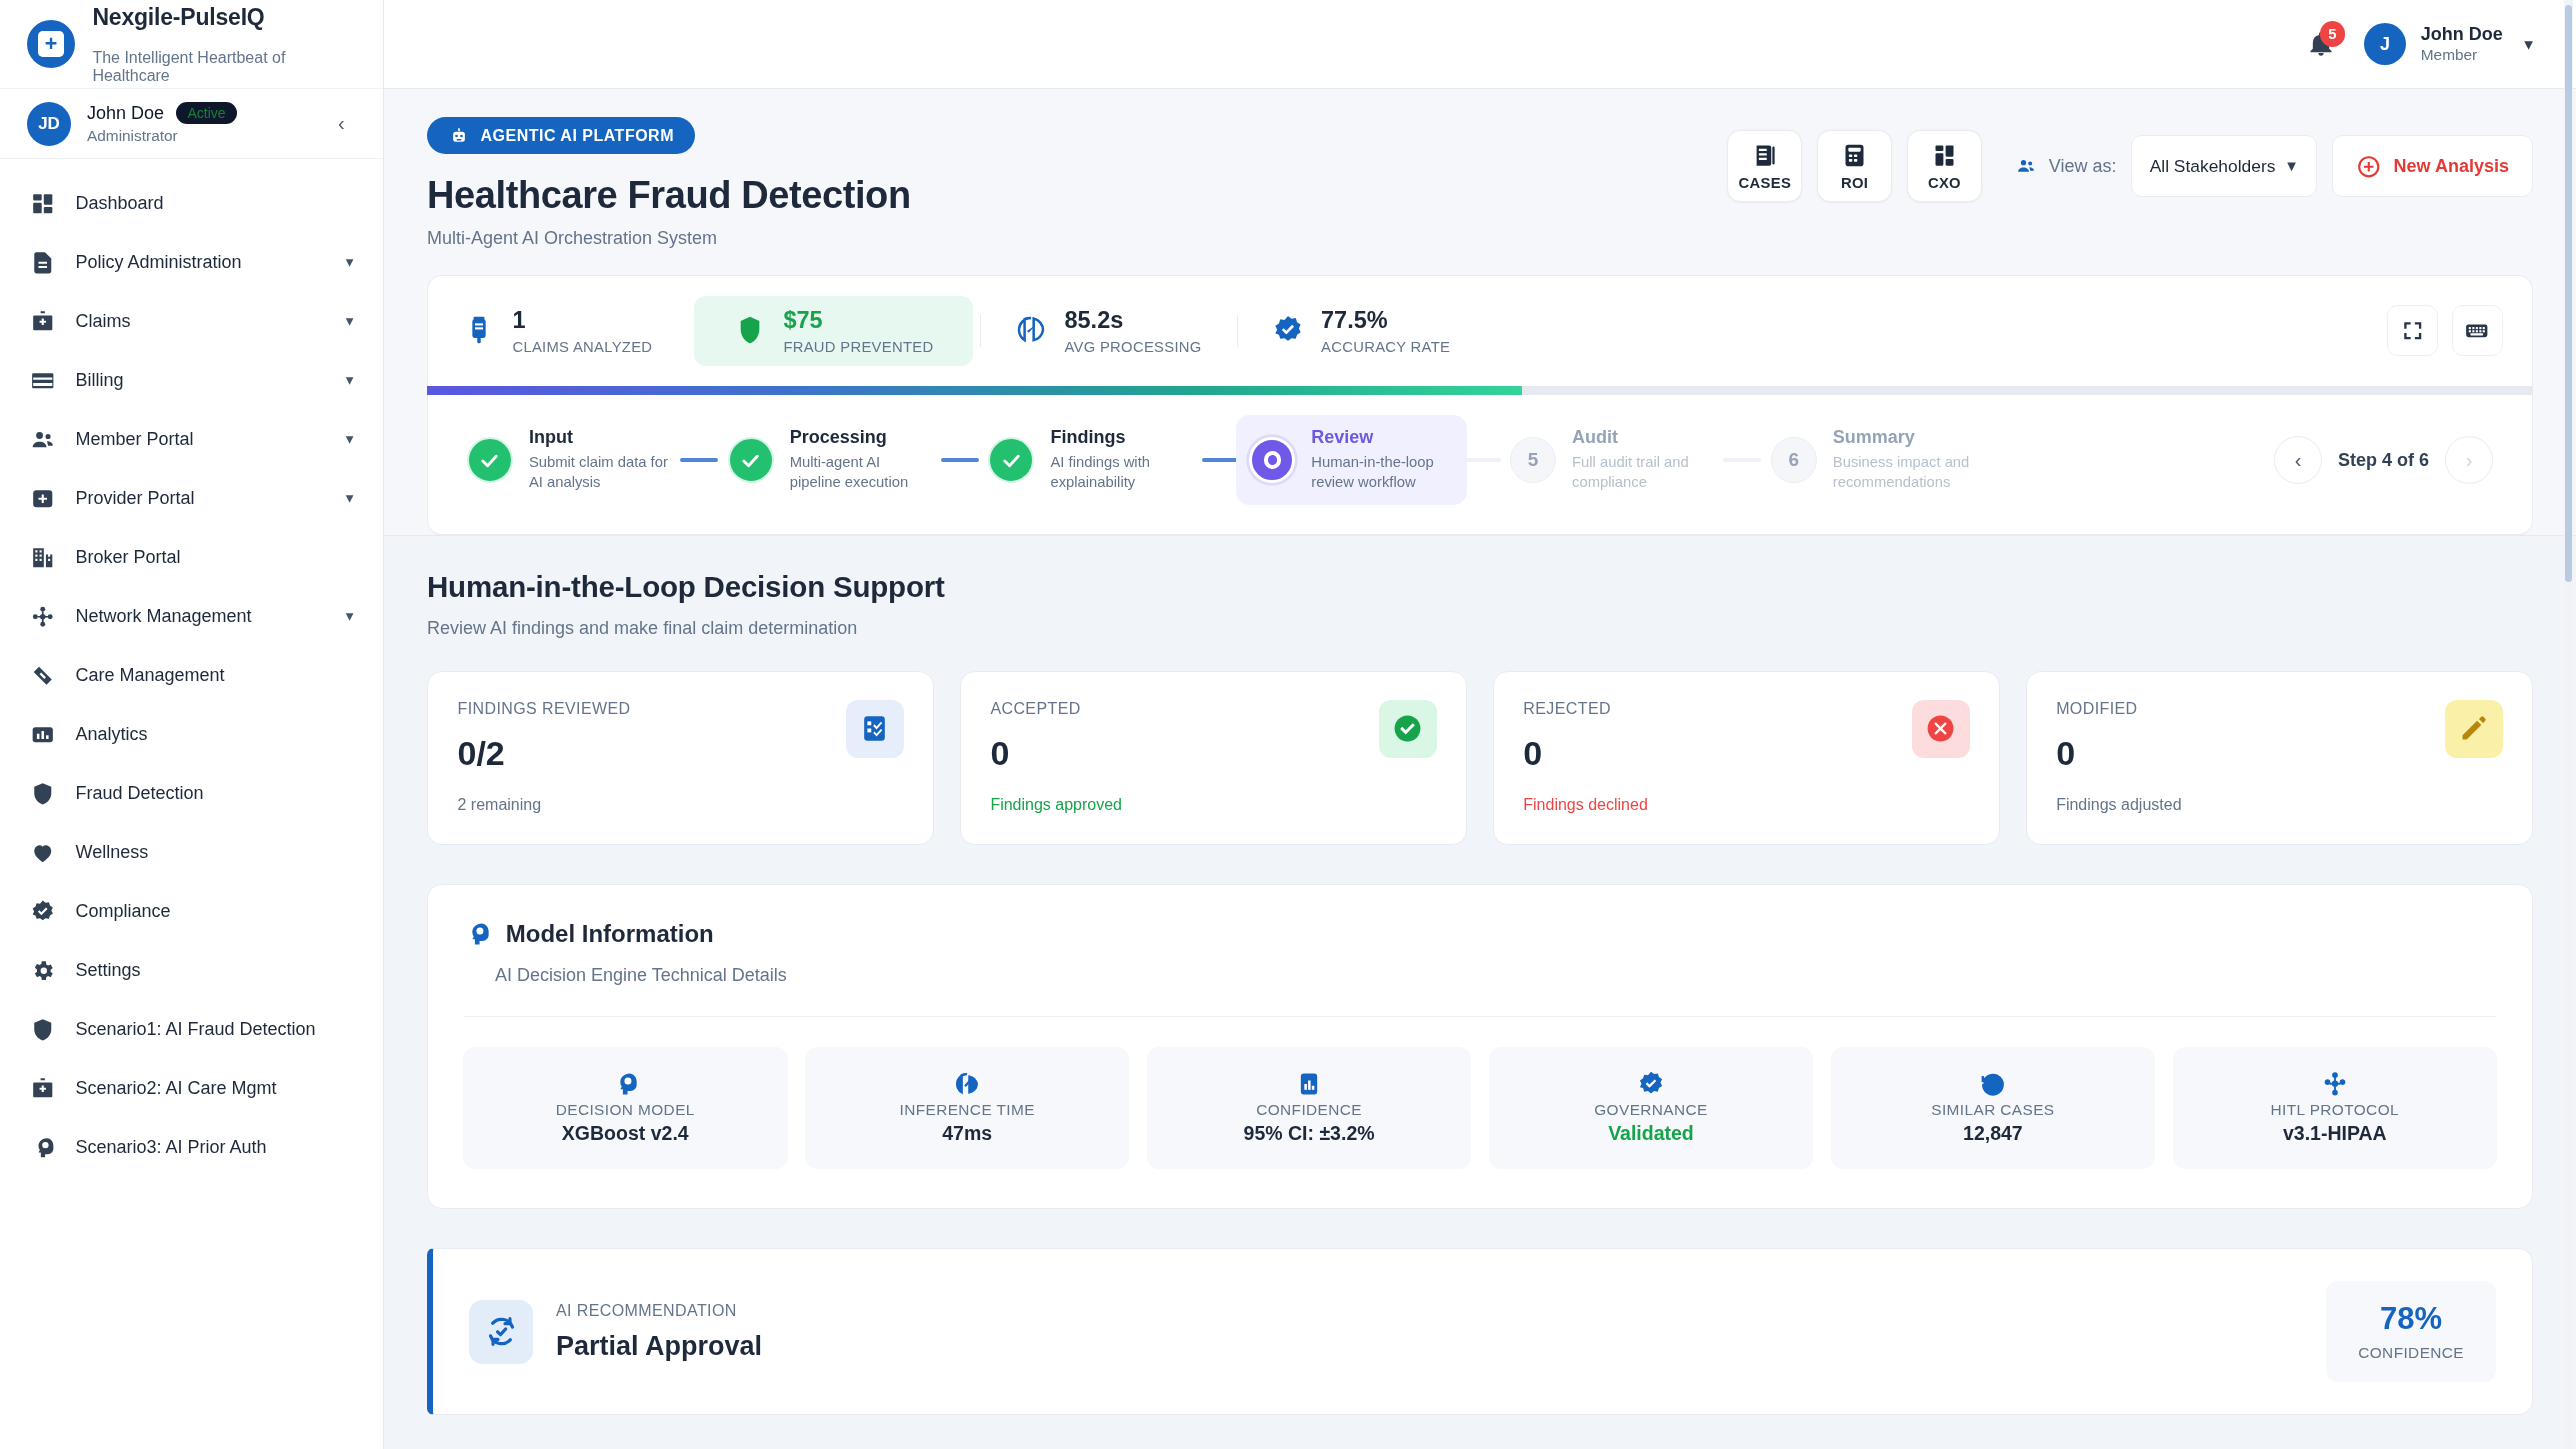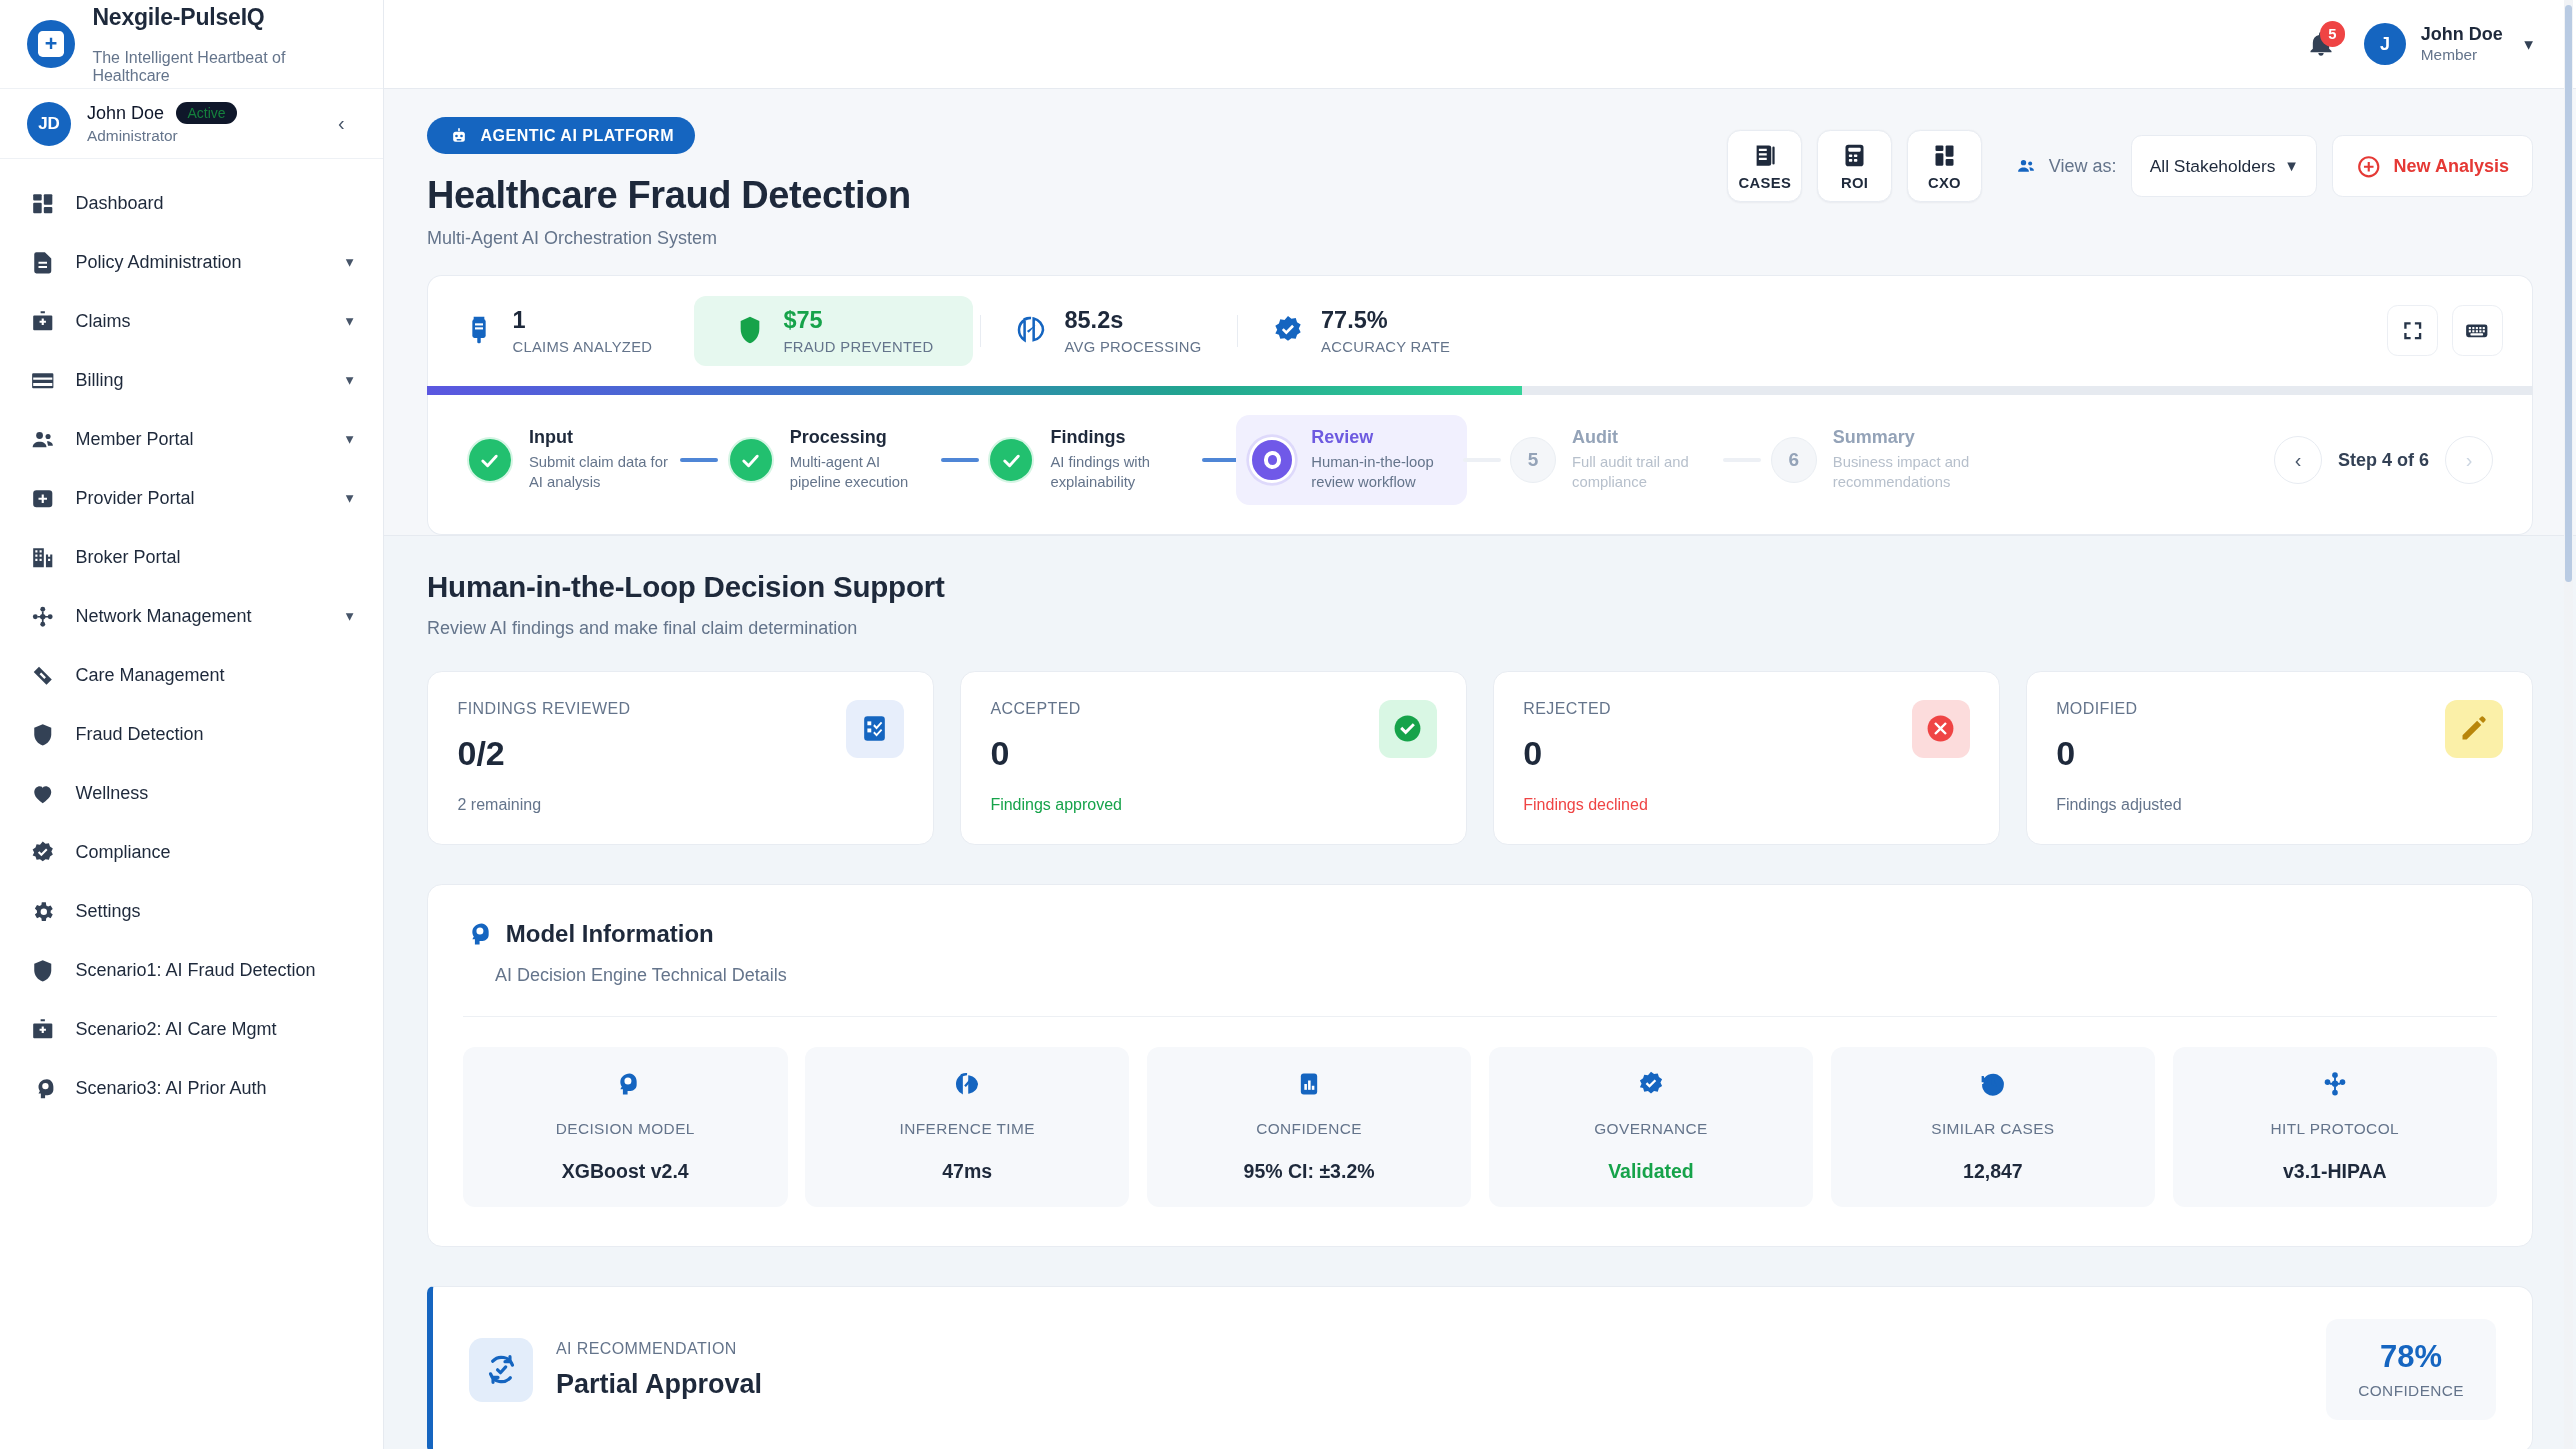--- a/index.html
+++ b/index.html
@@ -231,21 +231,21 @@
   .panel-head { display: flex; align-items: center; gap: 14.8px; }
   .panel-head svg { width: 28px; height: 28px; fill: #1565c0; }
   .panel-title { font-size: 24px; font-weight: 700; color: #1e293b; }
   .panel-sub { font-size: 18px; color: #64748b; margin-top: 17.4px; margin-left: 32px; }
   .panel-divider { height: 0.7px; background: #edf0f4; margin: 29.5px 0 0 0; }
 
   .mi-grid { display: flex; gap: 17.4px; margin-top: 31px; }
   .mi-card {
     flex: 1; background: #f6f8fb; border-radius: 12px;
     padding: 23px 13.4px 24px 13.4px; display: flex; flex-direction: column;
-    align-items: center; gap: 22px;
+    align-items: center; gap: 3px;
   }
   .mi-card svg { width: 28px; height: 28px; fill: #1565c0; }
   .mi-lab { font-size: 15.4px; color: #64748b; letter-spacing: 0.4px; text-align: center; }
   .mi-val { font-size: 19.5px; font-weight: 700; color: #1e293b; text-align: center; }
   .mi-val.green { color: #16a34a; }
 
   .reco {
     margin-top: 39px; background: #fff; border: 0.7px solid #e8ecf2;
     border-left: 6px solid #1565c0; border-radius: 6.7px 14.8px 14.8px 6.7px;
     padding: 32px 36px; display: flex; align-items: center; min-height: 148px;
@@ -396,20 +396,31 @@
       <div class="nav-item">
         <span class="nav-ic">
             <svg viewBox="0 0 24 24">
               <path d="M3.5 8.5 8.5 3.5 20.5 15.5 15.5 20.5z"></path>
               <path d="M9 10.5l1.5-1.5 4.5 4.5-1.5 1.5z" fill="#fff"></path>
             </svg>
           </span>
         <span class="nav-label">Care Management</span>
       </div>
 
+      <div class="nav-item">
+        <span class="nav-ic">
+            <svg viewBox="0 0 24 24">
+              <rect x="2.5" y="5" width="19" height="14" rx="2.5"></rect>
+              <rect x="6.5" y="11" width="2.4" height="5" fill="#fff"></rect>
+              <rect x="10.8" y="8.5" width="2.4" height="7.5" fill="#fff"></rect>
+              <rect x="15.1" y="12.5" width="2.4" height="3.5" fill="#fff"></rect>
+            </svg>
+          </span>
+        <span class="nav-label">Analytics</span>
+      </div>
 
       <div class="nav-item">
         <span class="nav-ic">
             <svg viewBox="0 0 24 24">
               <path d="M12 2 4 5.5v6c0 5 3.4 9.3 8 10.5 4.6-1.2 8-5.5 8-10.5v-6z"></path>
             </svg>
           </span>
         <span class="nav-label">Fraud Detection</span>
       </div>
 

